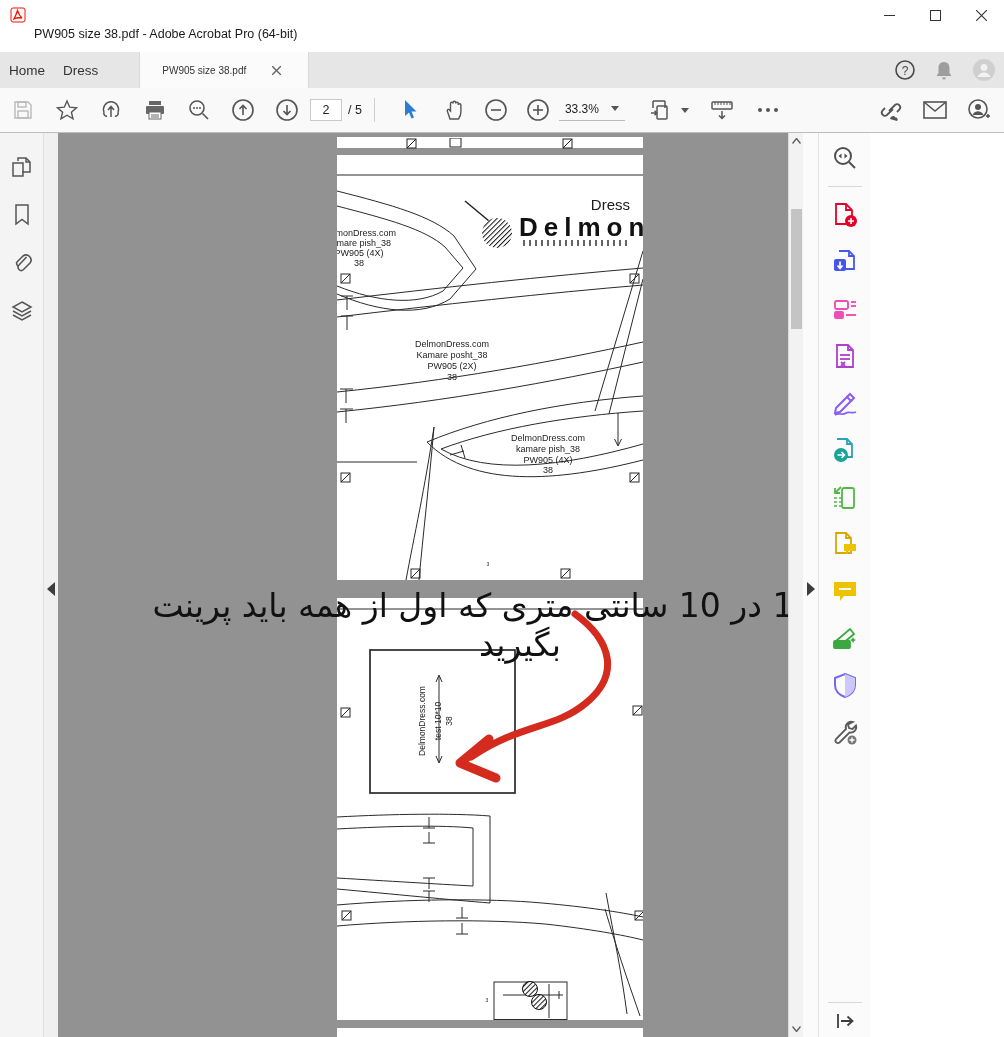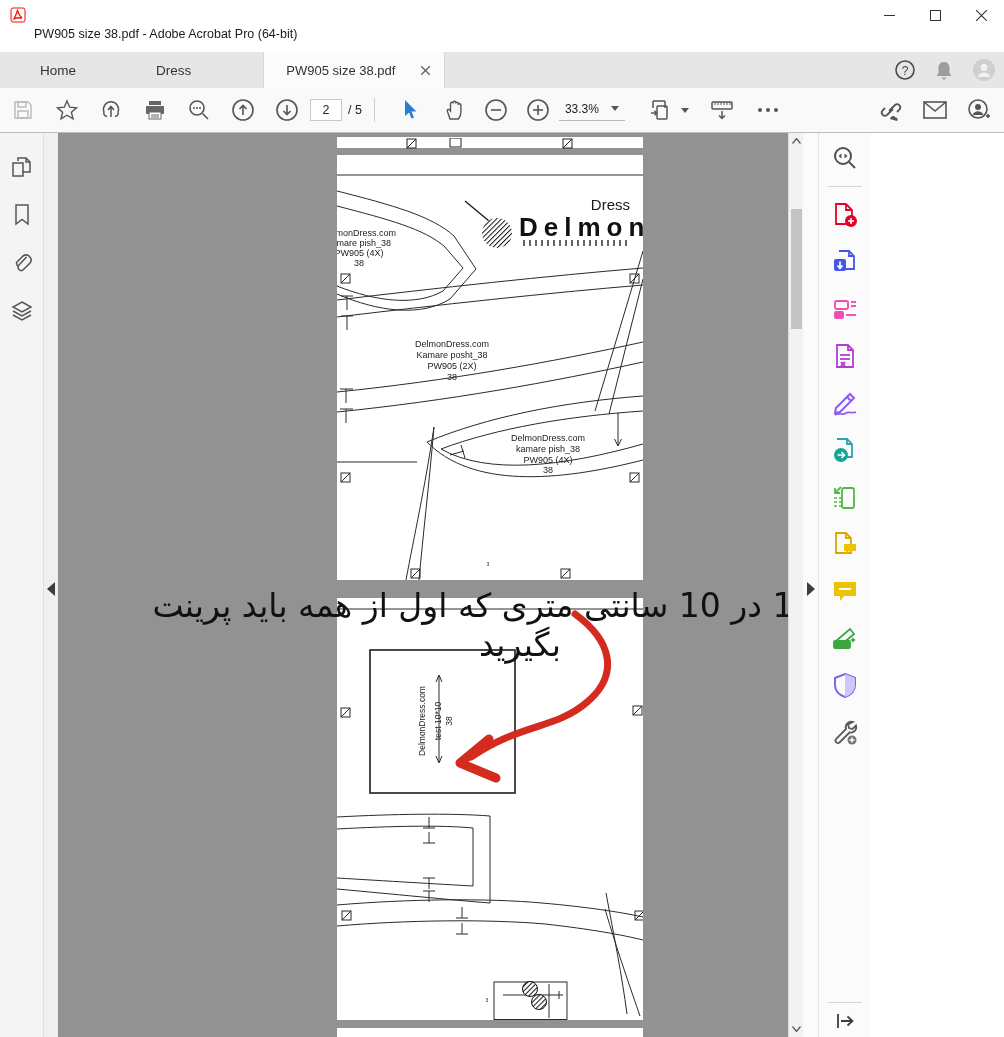--- a/index.html
+++ b/index.html
@@ -12,22 +12,22 @@
   .titlebar .title { margin-left:8px; font-size:12.5px; color:#1a1a1a;margin-top:38px; }
   .winbtns { position:absolute; right:0; top:0; height:30px; display:flex; }
   .winbtn { width:46px; height:30px; display:flex; align-items:center; justify-content:center; }
 
   
   .menubar { position:absolute; left:0; top:30px; width:100%; height:22px; background:#fff; display:flex; align-items:center; padding-left:6px; }
   .menubar span { padding:2px 10px; color:#222; font-size:12.5px; }
 
   
   .tabbar { position:absolute; left:0; top:52px; width:100%; height:36px; background:#e6e6e6; display:flex; align-items:stretch; }
-  .ttab { padding:0 40px; display:flex; align-items:center; font-size:13.5px; color:#333; }
-  .doctab { margin-left:32px; background:#fbfbfb; padding:0 14px 0 22px; display:flex; align-items:center; gap:26px; min-width:170px; font-size:13px; border-left:1px solid #d8d8d8; border-right:1px solid #d8d8d8; }
+  .ttab { padding:0 9px; display:flex; align-items:center; font-size:13.5px; color:#333; }
+  .doctab { margin-left:32px; background:#fbfbfb; padding:0 14px 0 22px; display:flex; align-items:center; gap:26px; min-width:170px; font-size:10px; border-left:1px solid #d8d8d8; border-right:1px solid #d8d8d8; }
   .tabicons { position:absolute; right:8px; top:0; height:36px; display:flex; align-items:center; gap:18px; }
 
   
   .toolbar { position:absolute; left:0; top:88px; width:100%; height:45px; background:#f9f9f9; border-bottom:1px solid #bdbdbd; display:flex; align-items:center; }
   .tbico { width:30px; height:30px; display:flex; align-items:center; justify-content:center; flex:0 0 auto; }
   .tbsep { width:1px; height:24px; background:#cfcfcf; margin:0 8px; }
   .pagebox { width:32px; height:22px; border:1px solid #c9c9c9; background:#fff; text-align:center; font-size:12.5px; color:#222; margin:0 6px 0 8px; font-family:"Liberation Sans",sans-serif; }
   .pagetotal { font-size:12.5px; color:#222; margin-right:4px; }
   .zoombox { display:flex; align-items:center; gap:12px; border-bottom:1px solid #bbb; padding:2px 6px 4px 6px; margin:0 6px; }
   .zoomlvl { font-size:12px; color:#222; }

